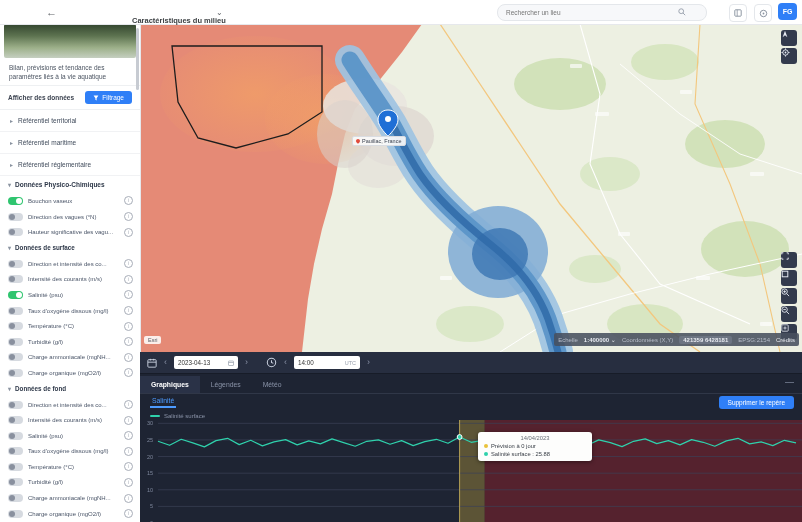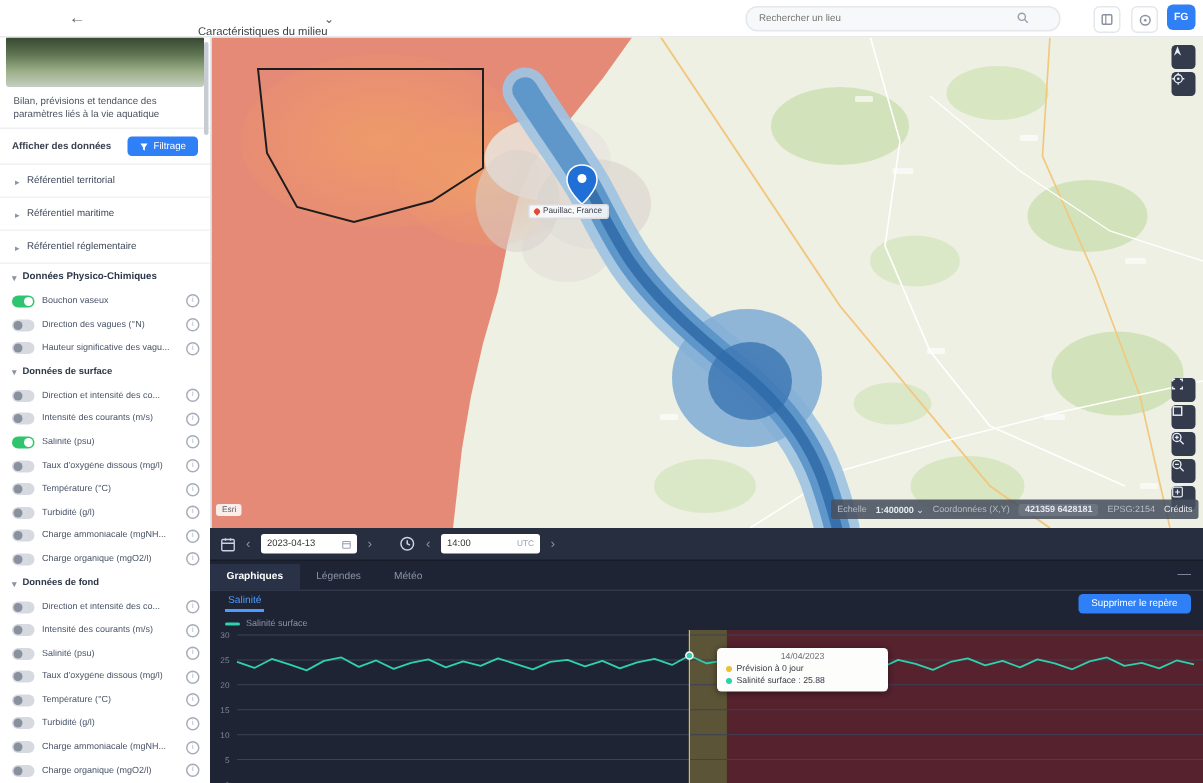--- a/index.html
+++ b/index.html
@@ -1,20 +1,20 @@
 <!DOCTYPE html>
 <html><head>
 <meta charset="utf-8">
 <style>
   html,body{margin:0;padding:0;background:#fff;font-family:"Liberation Sans",sans-serif;}
   #app{position:relative;width:802px;height:522px;overflow:hidden;background:#fff;}
   
   .header{position:absolute;left:0;top:0;width:802px;height:24px;background:#fff;border-bottom:1px solid #e6e8ec;display:flex;align-items:center;z-index:30;}
   .back{position:absolute;left:46px;color:#5f6368;font-size:11px;cursor:pointer;}
-  .title{position:absolute;left:132px;font-size:7.5px;color:#3c4043;font-weight:normal;margin-top:16px;}
+  .title{position:absolute;left:132px;font-size:7.5px;color:#3c4043;font-weight:bold;margin-top:16px;}
   .title-chev{position:absolute;left:216px;color:#5f6368;font-size:8px;}
   .search{position:absolute;left:497px;width:196px;height:15px;background:#f7f8fa;border:1px solid #e4e7eb;border-radius:8px;display:flex;align-items:center;padding:0 6px;}
   .search input{border:none;background:transparent;outline:none;font-size:6.5px;color:#333;width:170px;font-family:"Liberation Sans",sans-serif;}
   .hbtn{position:absolute;top:4px;width:16px;height:16px;border:1px solid #e4e7eb;border-radius:4px;background:#fff;display:flex;align-items:center;justify-content:center;color:#8a93a0;font-size:8px;}
   .avatar{position:absolute;left:778px;top:3px;width:19px;height:17px;background:#2f7ff7;color:#fff;border-radius:4px;font-size:7px;display:flex;align-items:center;justify-content:center;font-weight:bold;}
   
   .sidebar{position:absolute;left:0;top:24px;width:140px;height:498px;background:#fff;border-right:1px solid #e6e8ec;z-index:20;overflow:hidden;}
   .sb-scroll{position:absolute;right:1px;top:4px;width:3px;height:62px;background:#c7cbd2;border-radius:2px;}
   .sb-img{width:132px;height:34px;margin:0 4px;border-radius:2px;background:linear-gradient(180deg,#33452e 0%,#5d7350 35%,#9db08a 70%,#c5cfc0 100%);}
   .sb-desc{padding:5px 9px 4px 9px;font-size:6.5px;line-height:1.4;color:#4a5360;border-bottom:1px solid #eef0f2;}

